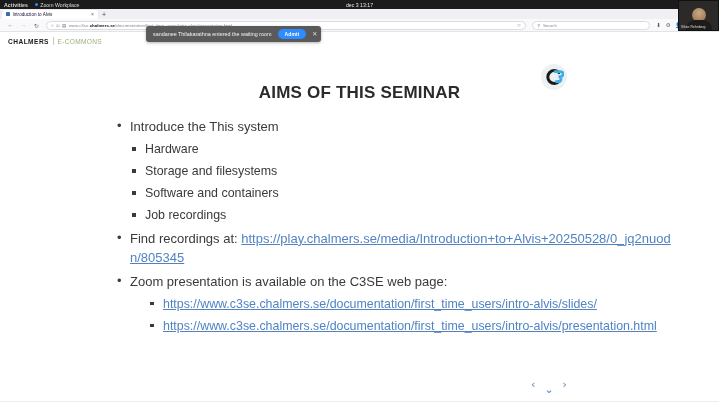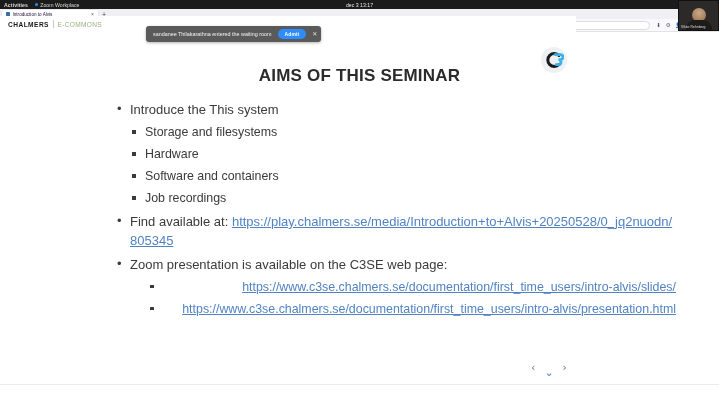--- a/index.html
+++ b/index.html
@@ -72,21 +72,21 @@
   .url-star { margin-left:auto; color:#8b8b93; font-size:5px; flex:0 0 auto; }
   .searchbar {
     width: 118px; height: 9px; margin-right: 6px;
     background: #ffffff; border: .5px solid #dcdce0; border-radius: 4.5px;
     display:flex; align-items:center; gap:2.5px; padding: 0 4px;
     font-size:4.4px; color:#8b8b93;
   }
   .ff-tools { display:flex; align-items:center; gap:5px; padding-right:5px; color:#5b5b66; font-size:5.5px; }
 
   
-  .page { position: absolute; top: 16px; left: 0; width: 576px; height: 372px; background: #ffffff; }
+  .page { position: absolute; top: 33px; left: 0; width: 576px; height: 372px; background: #ffffff; }
 
   .site-header {
     position:absolute; top:4px; left:8px;
     display:flex; align-items:center; gap:4px;
     font-size:6.6px; letter-spacing:.45px;
   }
   .brand-main { color:#1a1a1a; font-weight:700; }
   .brand-sep { width:.6px; height:8px; background:#c8c8c8; display:inline-block; }
   .brand-sub { color:#9bb07a; font-weight:500; letter-spacing:.3px; }
 
@@ -116,21 +116,21 @@
   ul.lvl2 > li {
     position:relative; padding-left:15px; margin-bottom:4px;
     font-size:12.4px; line-height:1.45; color:#3a3a3a;
   }
   ul.lvl2 > li::before {
     content:""; position:absolute; left:2px; top:6px;
     width:3.6px; height:3.6px; background:#3a3a3a;
   }
   .lnk { color:#5183c3; word-break: break-all; }
   .nosub { margin-bottom: 2px; }
-  .sublinks { margin-top: 7px; margin-left: 18px; text-align: right; }
+  .sublinks { margin-top: 7px; margin-left: 18px; }
   .sublinks > li { margin-bottom: 7px; font-size:12.4px; }
 
   
   .zoom-toast {
     position:absolute; top:26px; left:146px;
     height:16px; padding:0 4px 0 7px;
     background:#5a5a5a; border-radius:3px;
     display:flex; align-items:center; gap:6px;
     box-shadow:0 1px 3px rgba(0,0,0,.3);
   }
@@ -255,29 +255,29 @@
     </div>
 
     <div class="slide-title">AIMS OF THIS SEMINAR</div>
 
     <div class="content">
       <ul class="lvl1">
 
         <li>
           <span>Introduce the This system</span>
           <ul class="lvl2">
+            <li><span>Hardware</span></li>
             <li><span>Storage and filesystems</span></li>
-            <li><span>Hardware</span></li>
             <li><span>Software and containers</span></li>
             <li><span>Job recordings</span></li>
           </ul>
         </li>
 
         <li class="nosub">
-          <span>Find available at: </span><a class="lnk" href="#">https://play.chalmers.se/media/Introduction+to+Alvis+20250528/0_jq2nuodn/805345</a>
+          <span>Find recordings at: </span><a class="lnk" href="#">https://play.chalmers.se/media/Introduction+to+Alvis+20250528/0_jq2nuodn/805345</a>
         </li>
 
         <li>
           <span>Zoom presentation is available on the C3SE web page:</span>
           <ul class="lvl2 sublinks">
             <li><a class="lnk" href="#">https://www.c3se.chalmers.se/documentation/first_time_users/intro-alvis/slides/</a></li>
             <li><a class="lnk" href="#">https://www.c3se.chalmers.se/documentation/first_time_users/intro-alvis/presentation.html</a></li>
           </ul>
         </li>
 

